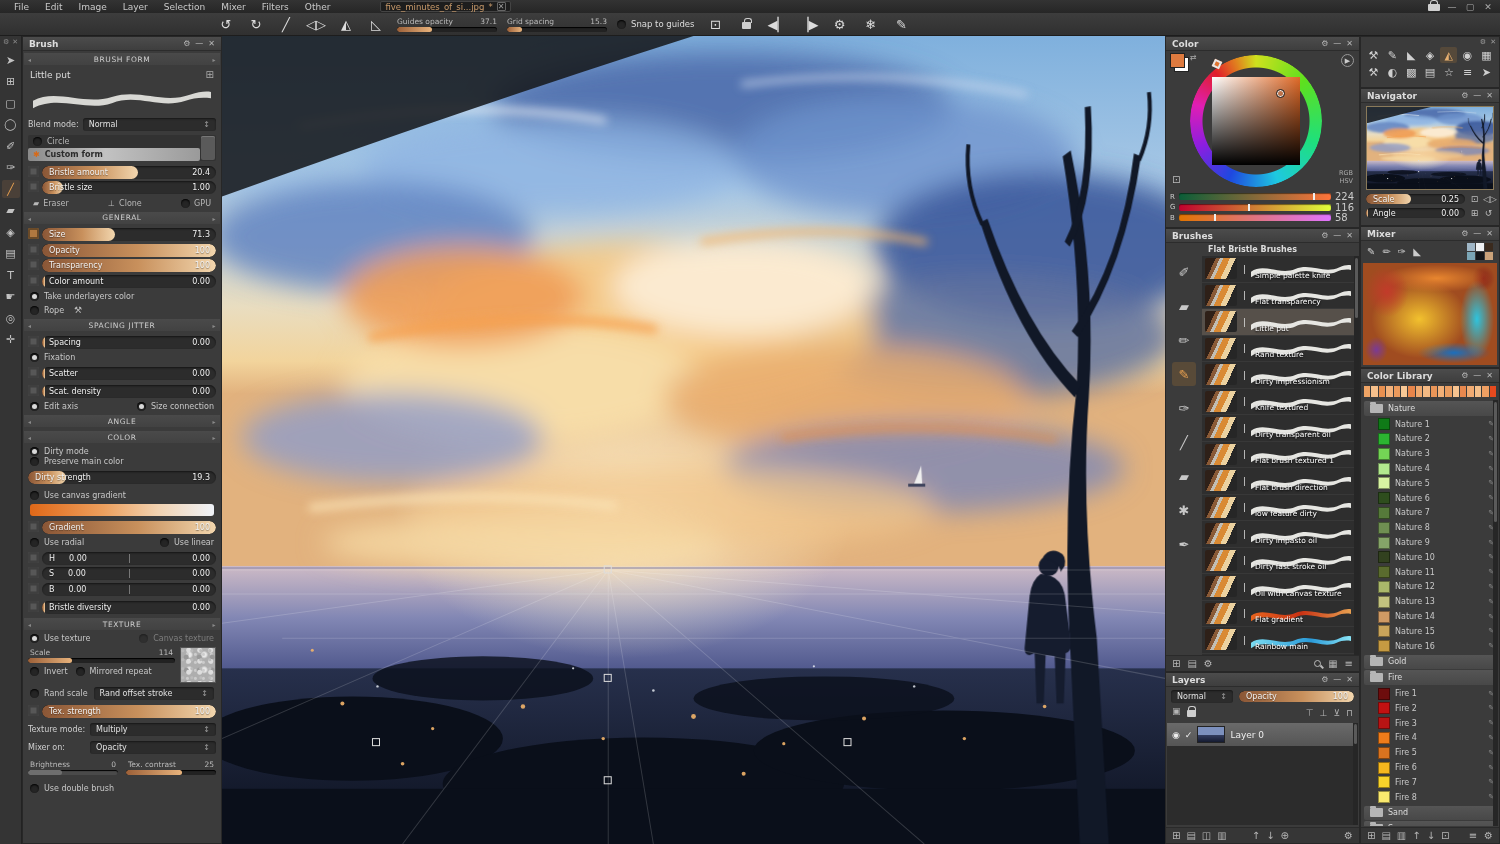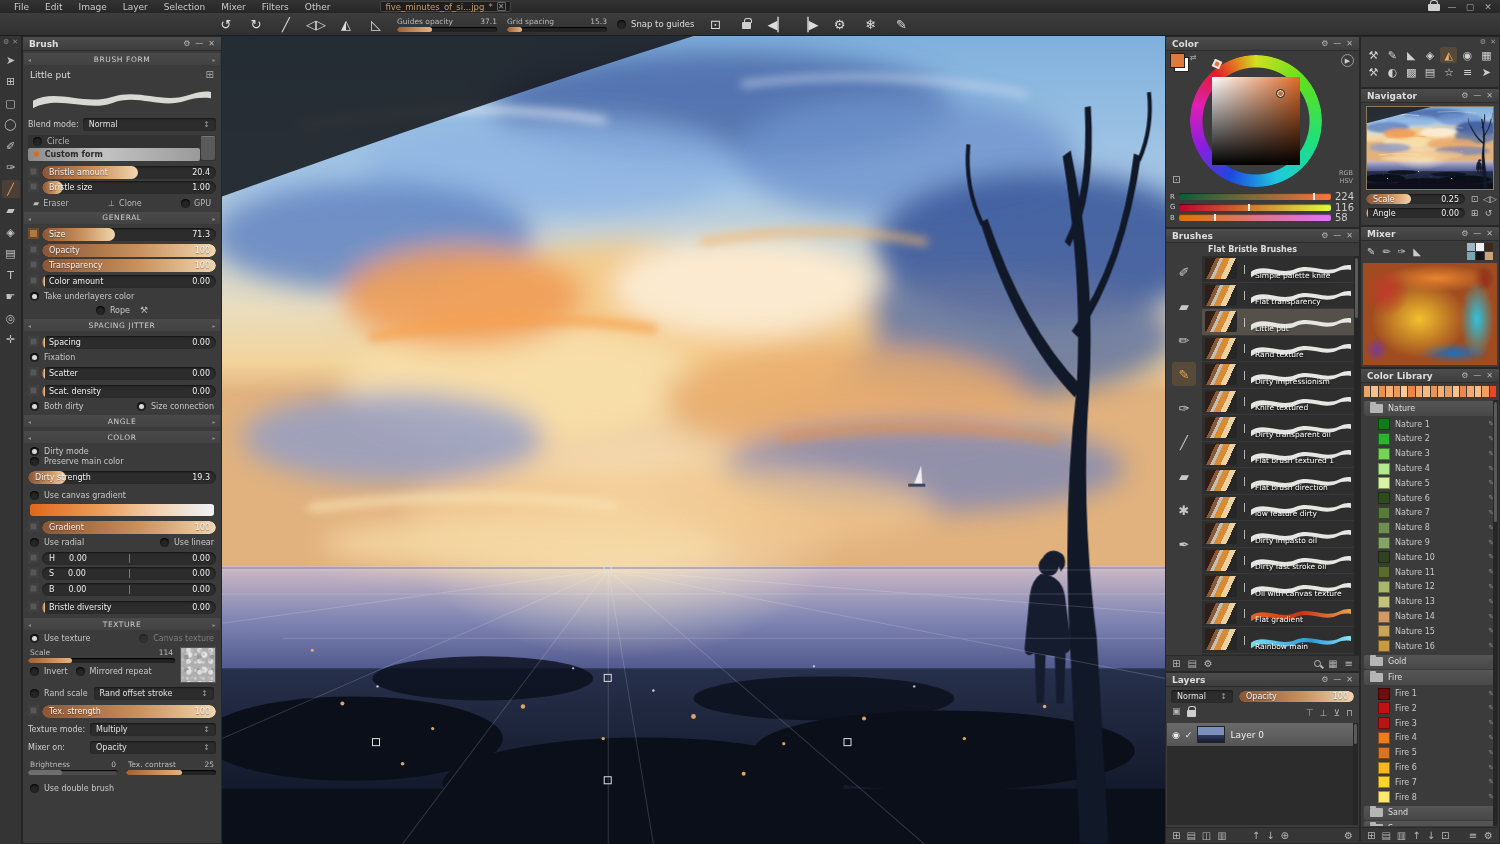--- a/index.html
+++ b/index.html
@@ -502,21 +502,21 @@
             <span class="val">0.00</span>
           </div>
         </div>
       </div>
     <div class="ckrow">
         <span class="ck">
           <span class="radio on"></span>
           <span>Take underlayers color</span>
         </span>
       </div>
-    <div class="ckrow" style="justify-content:center">
+    <div class="ckrow" style="justify-content:flex-start">
       <span class="ck">
           <span class="radio"></span>
           <span>Rope</span>
         </span>
       <span style="font-size:9px;color:#bbb">⚒</span>
     </div>
     <div class="shead">SPACING JITTER</div>
     <div>
         <div class="srow">
           <span class="chk"></span>
@@ -549,21 +549,21 @@
           <div class="pill">
             <span class="fill" style="width: 2%;"></span>
             <span class="lab">Scat. density</span>
             <span class="val">0.00</span>
           </div>
         </div>
       </div>
     <div class="ckrow" style="justify-content:space-between">
       <span class="ck">
           <span class="radio on"></span>
-          <span>Both dirty</span>
+          <span>Edit axis</span>
         </span>
       <span class="ck">
           <span class="radio on"></span>
           <span>Size connection</span>
         </span>
     </div>
     <div class="shead">ANGLE</div>
     <div class="shead">COLOR</div>
     <div class="ckrow" style="margin-bottom:0">
         <span class="ck">

